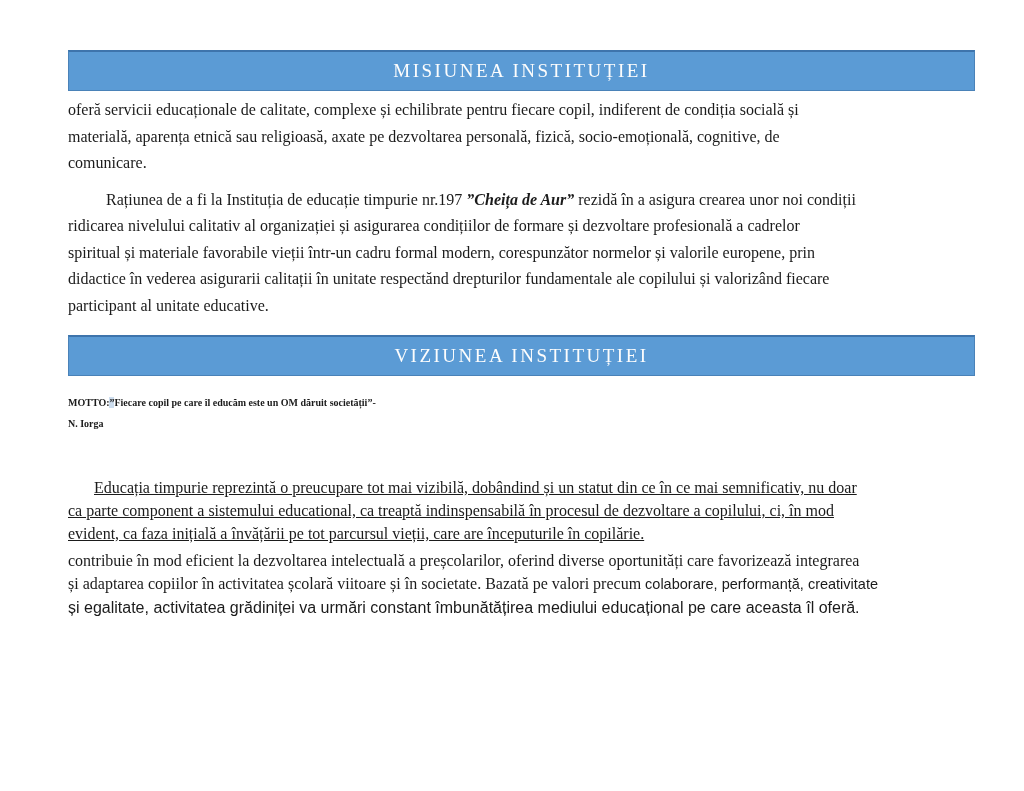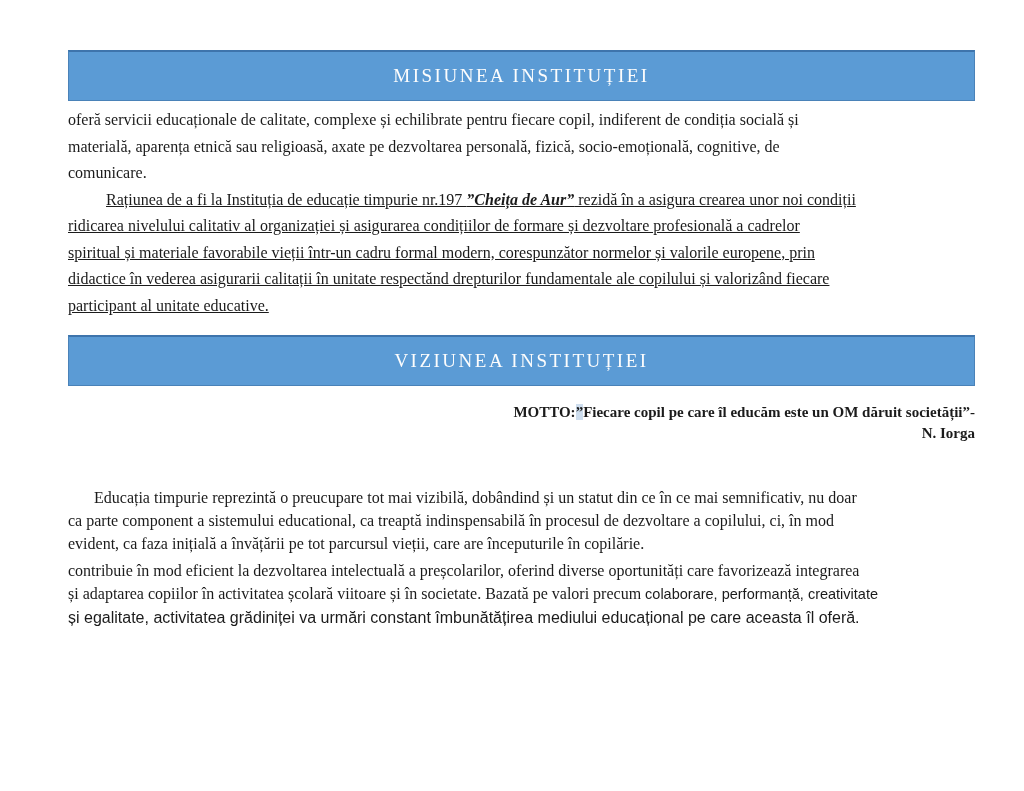--- a/index.html
+++ b/index.html
@@ -4,46 +4,46 @@
 <style>
   html,body{margin:0;padding:0;}
   body{
     width:1024px;height:791px;overflow:hidden;
     background:#ffffff;
     font-family:"Liberation Serif", serif;
     color:var(--text-color,#1b1b1b);
   }
   .content{margin-left:68px;width:907px;}
   .bar{
-    box-sizing:border-box;height:51px;
+    box-sizing:border-box;height:41px;
     background:var(--bar-fill,#5b9bd5);
     border:1px solid var(--bar-border,#4a82b8);
     border-top:2px solid var(--bar-border-top,#3e74ac);
     display:flex;align-items:center;justify-content:center;
   }
   .bar .bar-title{
     color:#fdfdfd;font-size:19px;letter-spacing:2.5px;
     font-family:"Liberation Serif", serif;
   }
   .bar1{margin-top:50px;}
   .bar2{margin-top:16px;justify-content:center;}
   .para .line{white-space:nowrap;}
   .s1 .line{font-size:16px;line-height:26.5px;}
   .s2 .line{font-size:16px;line-height:23px;}
   .p1{margin-top:6px;}
-  .p2{text-decoration:underline;}
-  .p3{margin-top:42px;}
+  .p2{margin-top:10px;}
+  .p3{margin-top:42px;text-decoration:underline;}
   .p4{margin-top:4px;}
   .indent-38{padding-left:38px;}
   .indent-26{padding-left:26px;}
   .brand{font-weight:bold;font-style:italic;}
   .sans{font-family:"Liberation Sans", sans-serif;font-size:14.5px;}
   .motto{
-    margin-top:16px;text-align:right;
-    font-weight:bold;font-size:15px;line-height:21px;
+    margin-top:16px;
+    font-weight:bold;font-size:10px;line-height:21px;
   }
   .hl{background:var(--highlight,#cdddee);}
 </style>
 </head>
 <body>
 
 <div class="content">
 
   <div class="bar bar1">
     <span class="bar-title">MISIUNEA INSTITUȚIEI</span>

